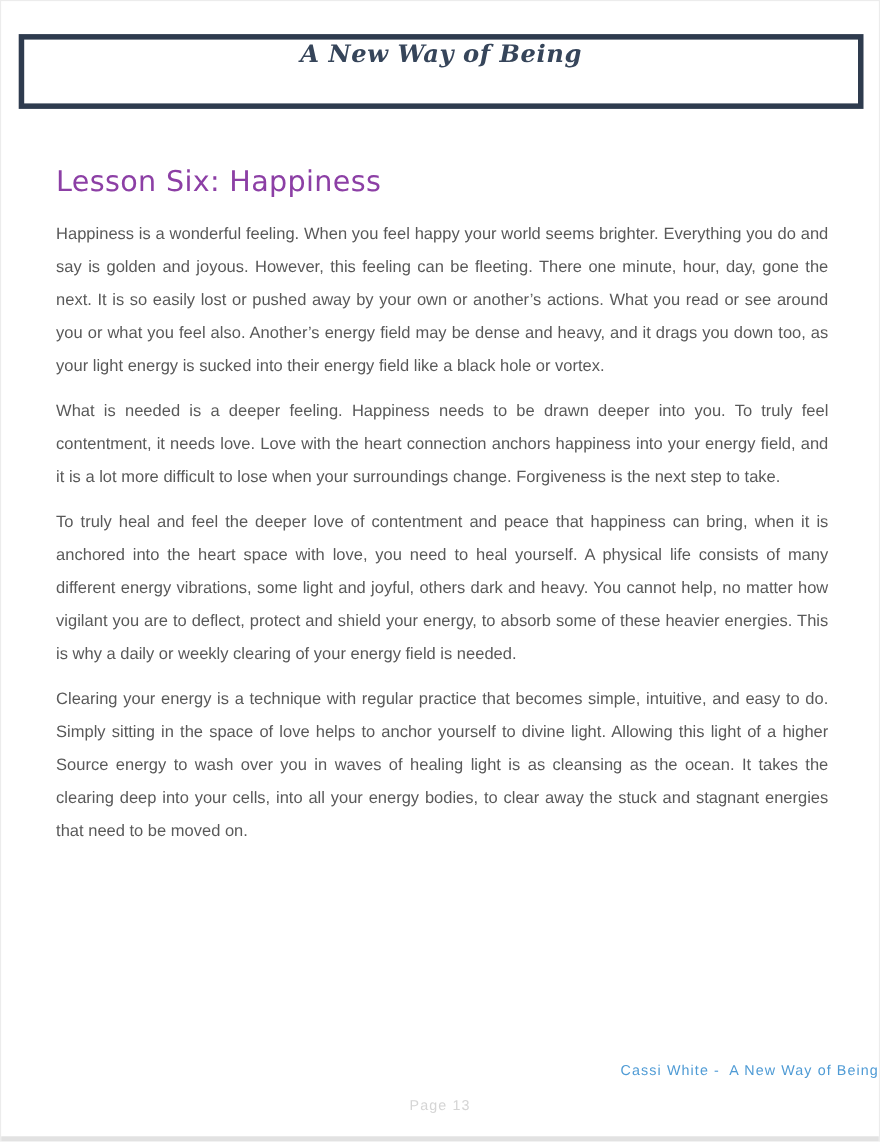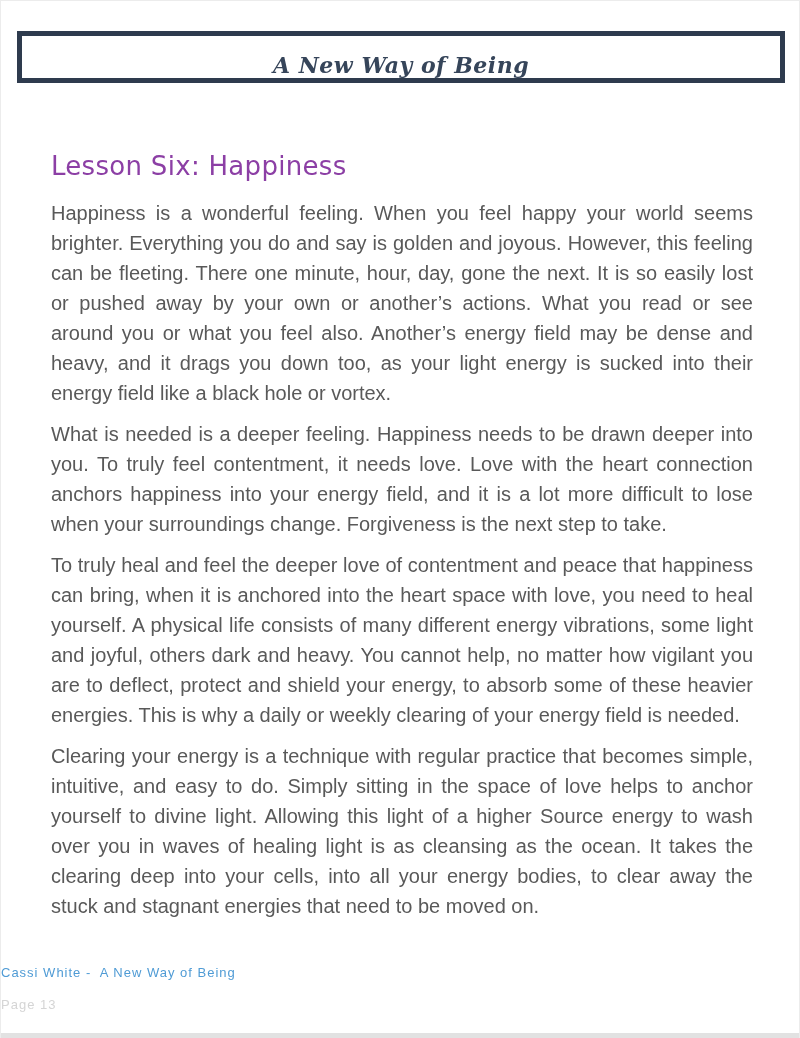--- a/index.html
+++ b/index.html
@@ -30,25 +30,25 @@
     position:absolute;
     left:0;right:0;bottom:0;
     height:5px;
     background:var(--bottom-band);
   }
   .banner{
     position:absolute;
     left:16px;
     top:30px;
     width:768px;
-    height:52px;
+    height:68px;
     border:5px solid var(--banner-border);
     background:#ffffff;
     display:flex;
-    align-items:flex-end;
+    align-items:flex-start;
     justify-content:center;
   }
   .banner-title{
     font-family:"DejaVu Serif","Liberation Serif",serif;
     font-style:italic;
     font-weight:600;
     font-size:22px;
     color:var(--banner-text);
     letter-spacing:0.5px;
   }
@@ -71,41 +71,41 @@
     font-size:19px;
     letter-spacing:0.2px;
     color:var(--heading-dark);
     margin-top:22px;
   }
   .body-copy{
     margin-top:17px;
   }
   .body-copy p{
     font-family:"Liberation Sans",sans-serif;
-    font-size:20px;
+    font-size:15px;
     line-height:30px;
     color:var(--body-text);
     text-align:justify;
     margin-bottom:11px;
   }
   .footer-author{
     position:absolute;
     left:0;right:0;
     top:964px;
-    text-align:left;
+    text-align:right;
     font-size:13px;
     letter-spacing:1px;
     color:var(--footer-blue);
     white-space:pre;
   }
   .footer-page{
     position:absolute;
     left:0;right:0;
     top:996px;
-    text-align:left;
+    text-align:center;
     font-size:13px;
     letter-spacing:1px;
     color:var(--page-number-gray);
   }
 </style>
 </head>
 <body>
 
 <div class="page">
 

